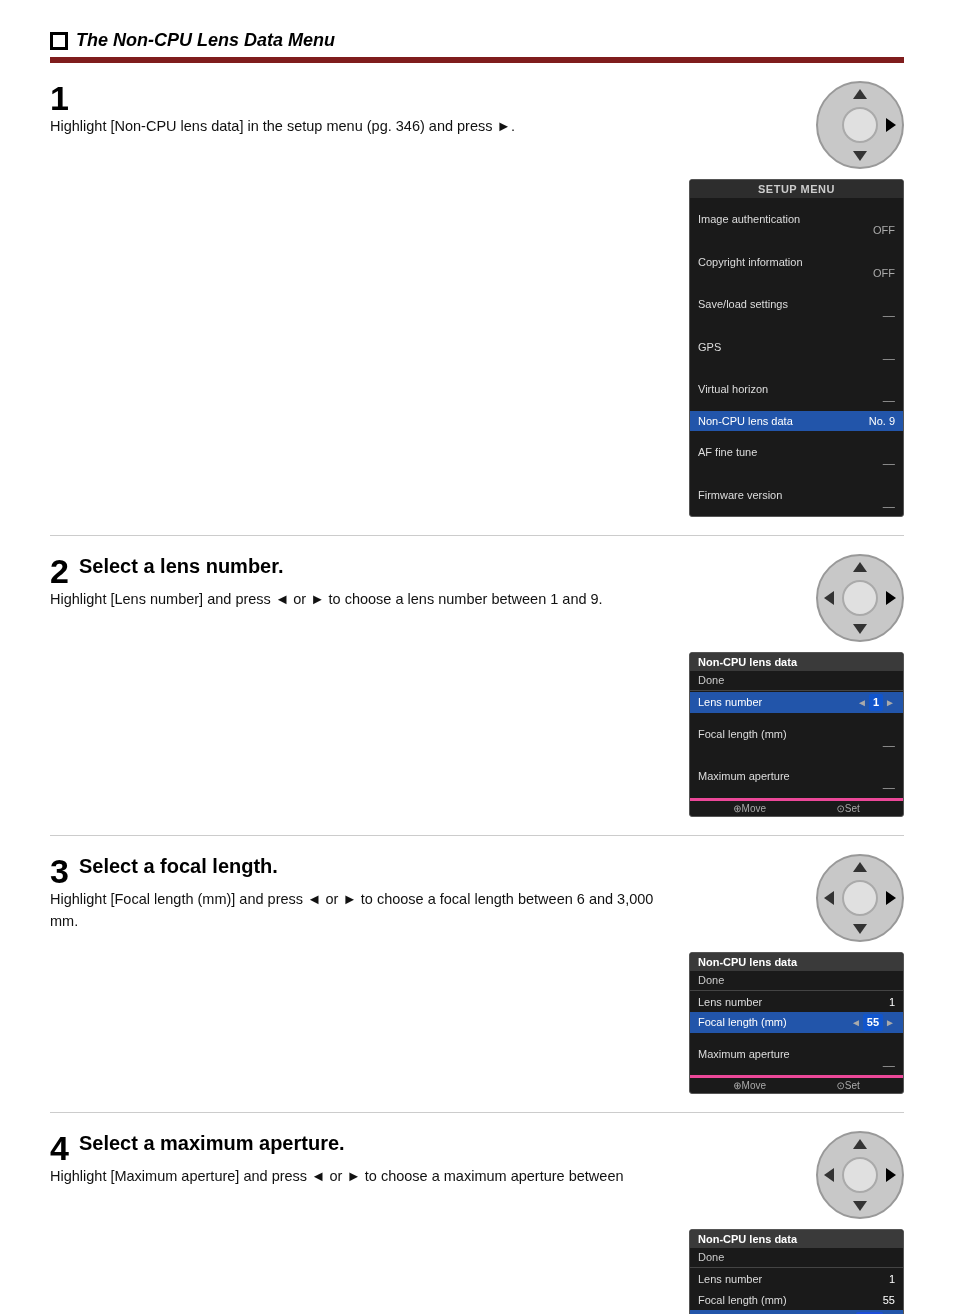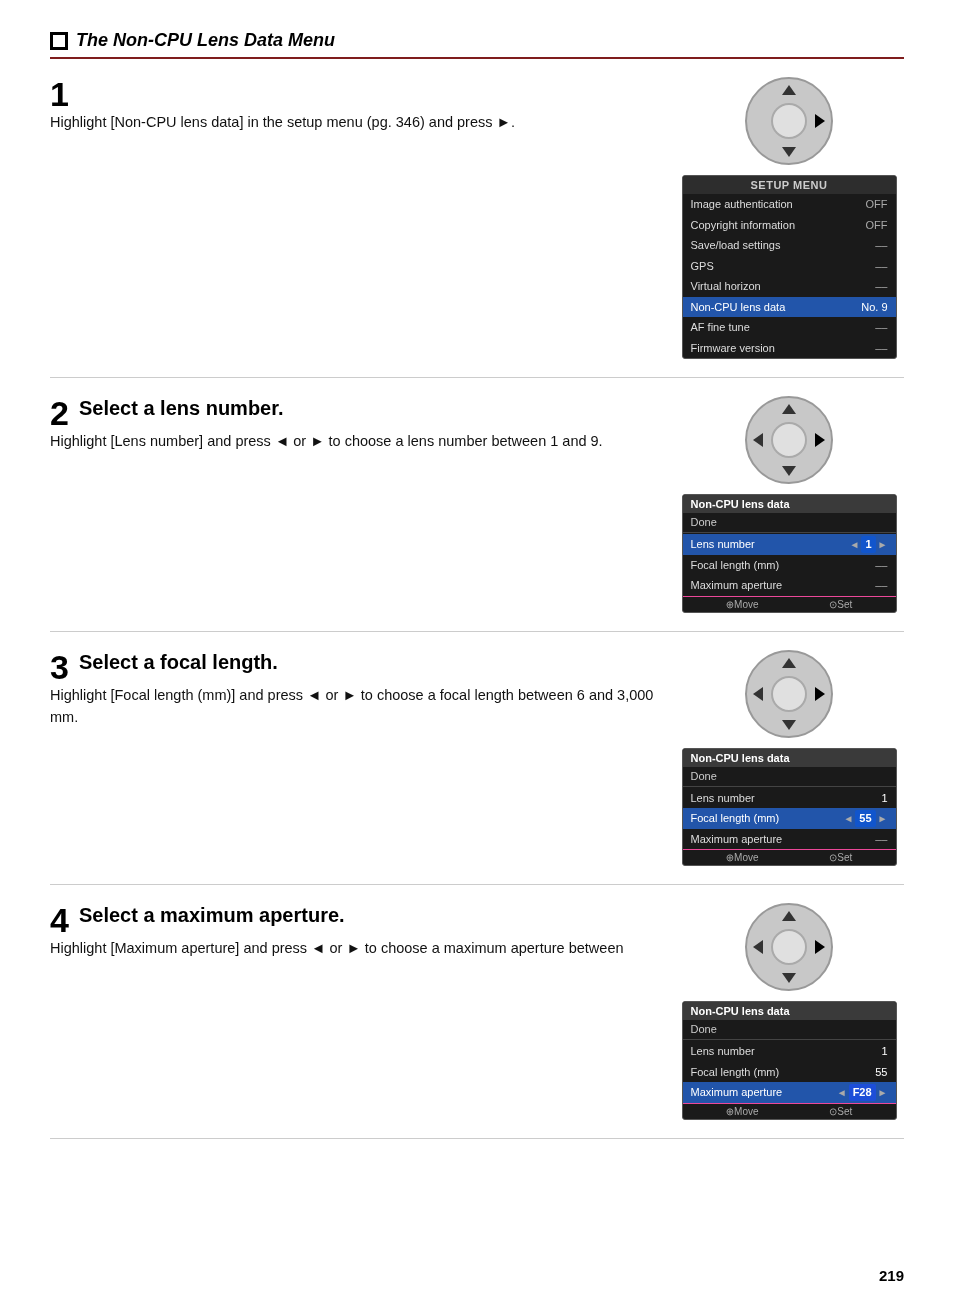--- a/index.html
+++ b/index.html
@@ -17,21 +17,21 @@
       width: 954px;
       min-height: 1314px;
       padding: 30px 50px 60px 50px;
       position: relative;
     }
 
     
     .page-header {
       display: flex;
       align-items: center;
-      border-bottom: 2px solid #7f1d1d;
+      border-bottom: 6px solid #7f1d1d;
       padding-bottom: 6px;
       margin-bottom: 0;
     }
     .page-header-icon {
       width: 18px;
       height: 18px;
       background: #000;
       display: inline-flex;
       align-items: center;
       justify-content: center;
@@ -52,21 +52,21 @@
       position: relative;
     }
     .step-left {
       flex: 1;
       padding-right: 20px;
     }
     .step-right {
       width: 230px;
       display: flex;
       flex-direction: column;
-      align-items: center;
+      align-items: flex-end;
       justify-content: center;
       gap: 10px;
       position: relative;
     }
 
     .step-number {
       font-size: 34px;
       font-weight: bold;
       line-height: 1;
       margin-right: 10px;
@@ -198,21 +198,21 @@
       height: 1px;
       background: #444;
       margin: 1px 0;
     }
     .screen-footer {
       display: flex;
       justify-content: space-around;
       padding: 2px 8px;
       font-size: 10px;
       color: #aaa;
-      border-top: 1px solid #ec4899;
+      border-top: 3px solid #ec4899;
     }
     .screen-footer-item {
       display: flex;
       align-items: center;
       gap: 2px;
     }
 
     
     .setup-screen {
       width: 215px;
@@ -260,21 +260,21 @@
       padding: 3px 8px;
       font-size: 11px;
       font-weight: bold;
     }
     .screen-done-row {
       padding: 3px 8px;
       font-size: 11px;
       color: #ccc;
     }
 
-    .off-text { color: #aaa; }
+    .off-text { color: #aaa; margin-top: 22px; }
 
     .step4-wrapper {
       border-bottom: 1px solid #ccc;
       padding: 18px 0;
     }
     .step4-main {
       display: flex;
     }
     .step4-text-full {
       padding: 0 0 0 0;

